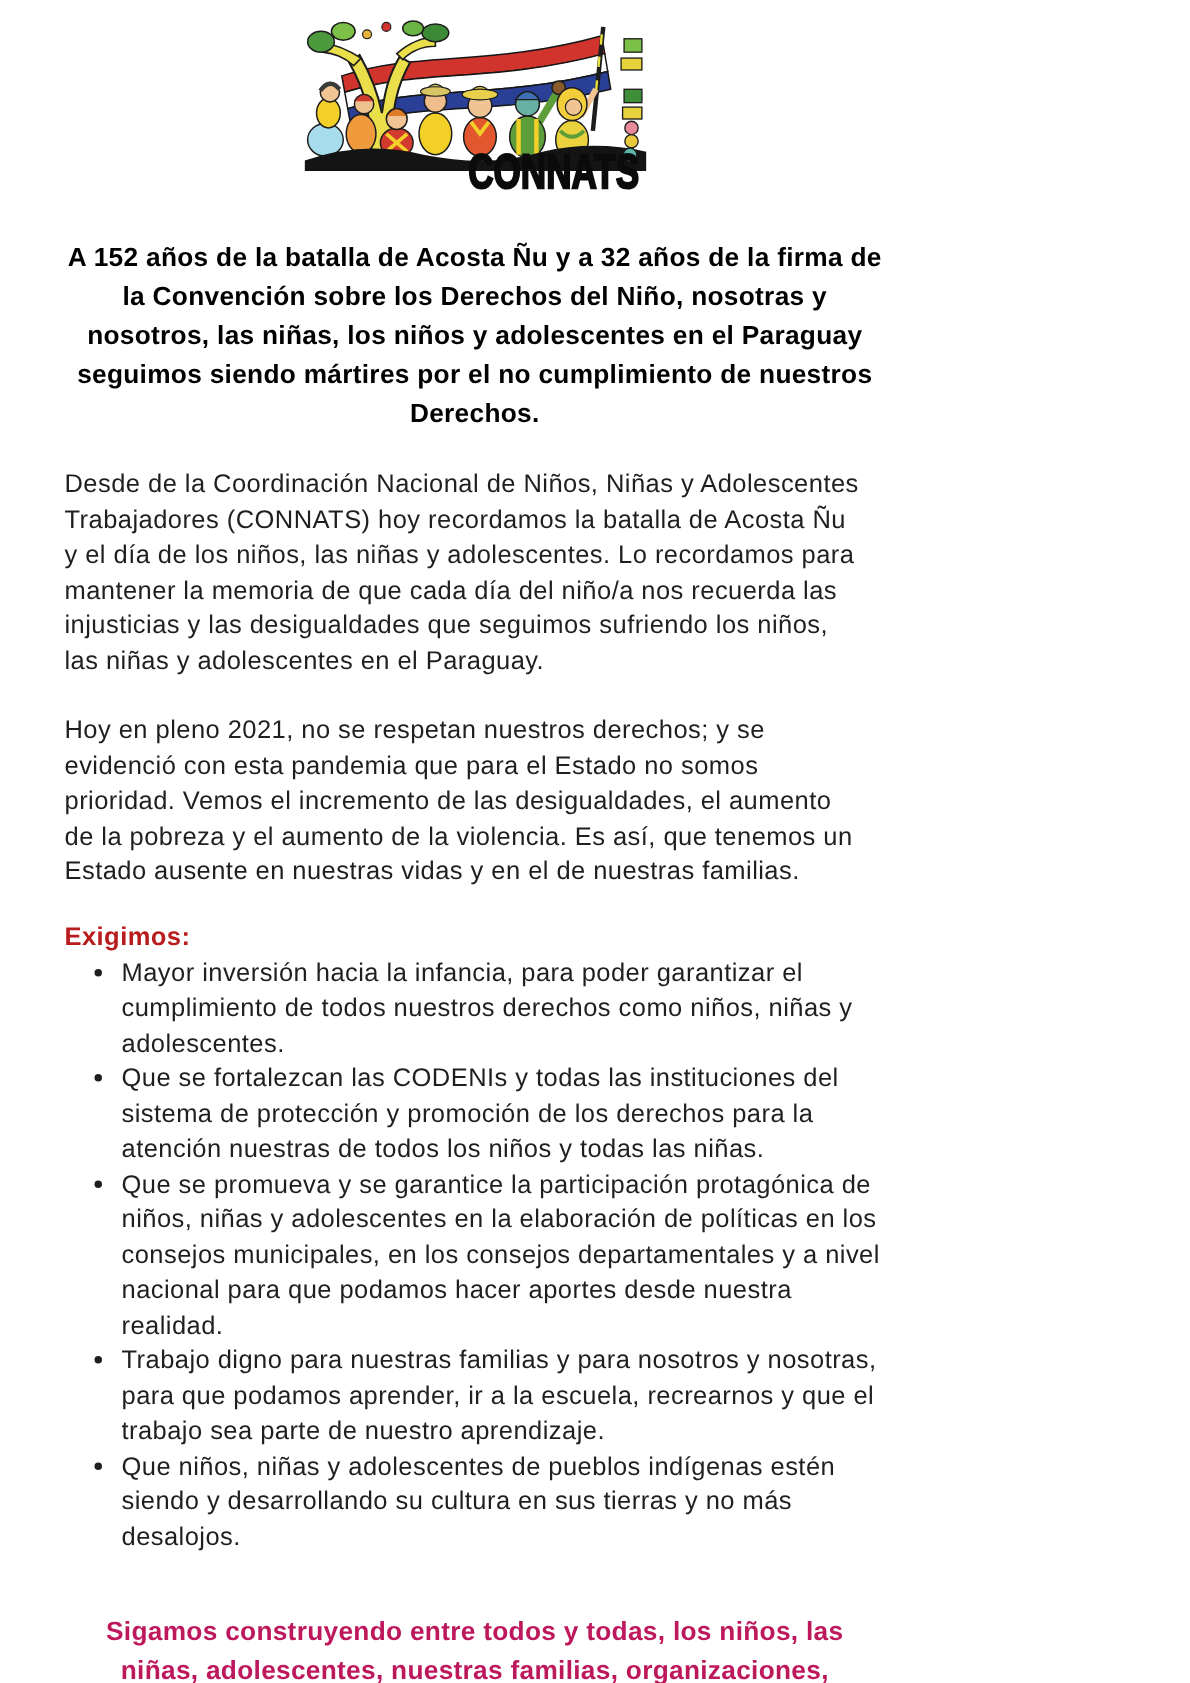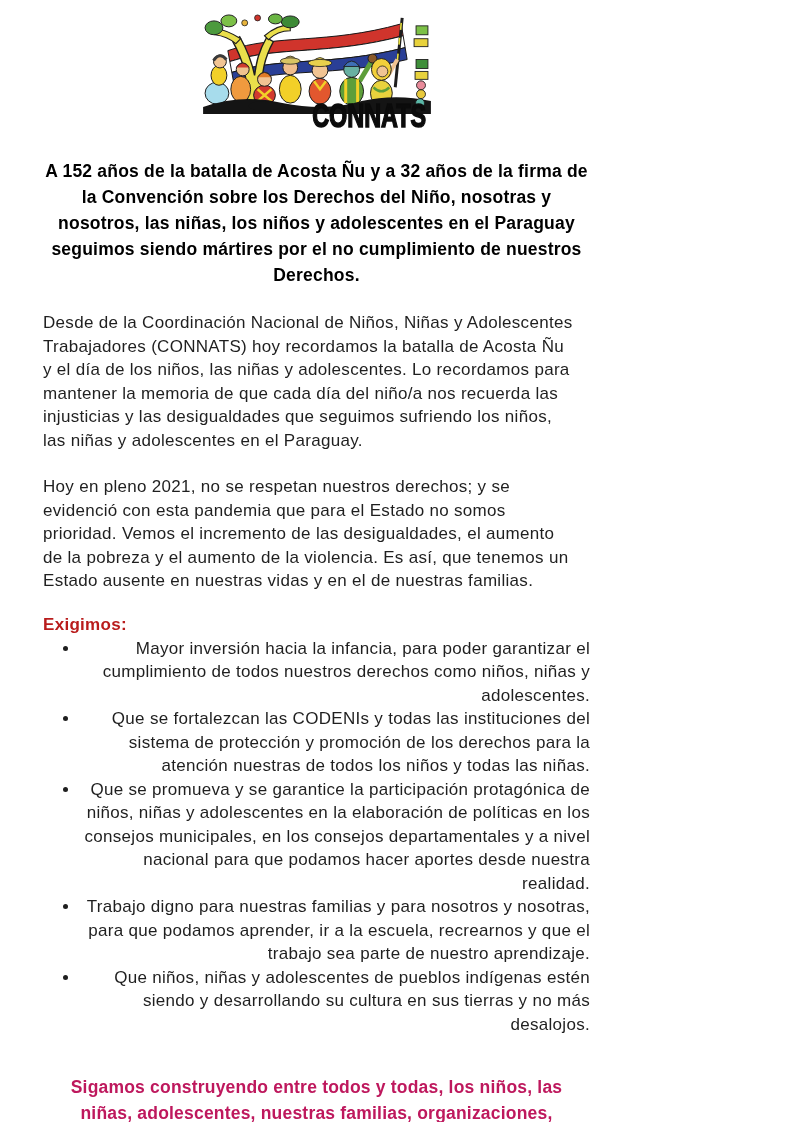--- a/index.html
+++ b/index.html
@@ -55,21 +55,20 @@
     margin: 22px 0 0 0;
     font-size: 17px;
     font-weight: bold;
     letter-spacing: .3px;
     color: #b91c1c;
   }
   ul.demands {
     margin: 2px 0 0 0;
     padding: 0 0 0 37px;
     list-style: disc;
-    text-align: right;
   }
   ul.demands li {
     font-size: 17px;
     line-height: 23.5px;
     letter-spacing: .3px;
     padding-left: 1px;
   }
   .closing {
     margin: 38px 0 0 0;
     font-size: 17.5px;

